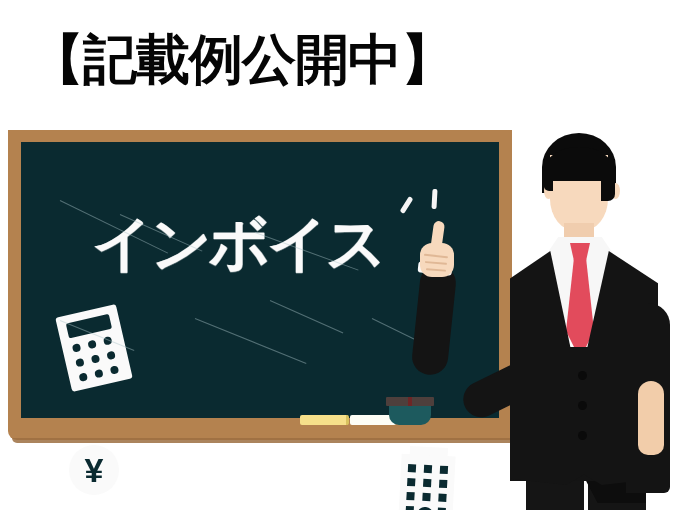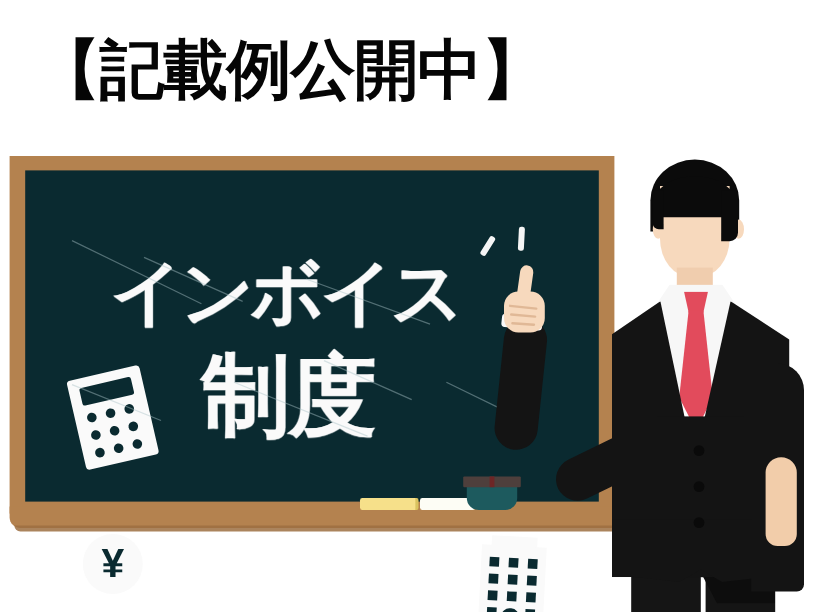--- a/index.html
+++ b/index.html
@@ -575,21 +575,20 @@
           <div id="building-door"></div>
         </div>
 
       </div>
     </div>
     <div id="chalk-tray"></div>
     <div id="chalk-tray-shadow"></div>
   </div>
 
   <div class="board-line" id="board-line-1">インボイス</div>
-  <div class="board-line" id="board-line-2">制度</div>
 
   <div class="streak" style="left:120px; top:214px; width:90px; transform:rotate(24deg);"></div>
   <div class="streak" style="left:255px; top:232px; width:110px; transform:rotate(20deg);"></div>
   <div class="streak" style="left:60px; top:200px; width:120px; transform:rotate(26deg);"></div>
   <div class="streak" style="left:195px; top:318px; width:120px; transform:rotate(22deg);"></div>
   <div class="streak" style="left:270px; top:300px; width:80px; transform:rotate(24deg);"></div>
   <div class="streak" style="left:60px; top:320px; width:80px; transform:rotate(22deg);"></div>
   <div class="streak" style="left:372px; top:318px; width:70px; transform:rotate(26deg);"></div>
 
   <div id="chalk-yellow"></div>

